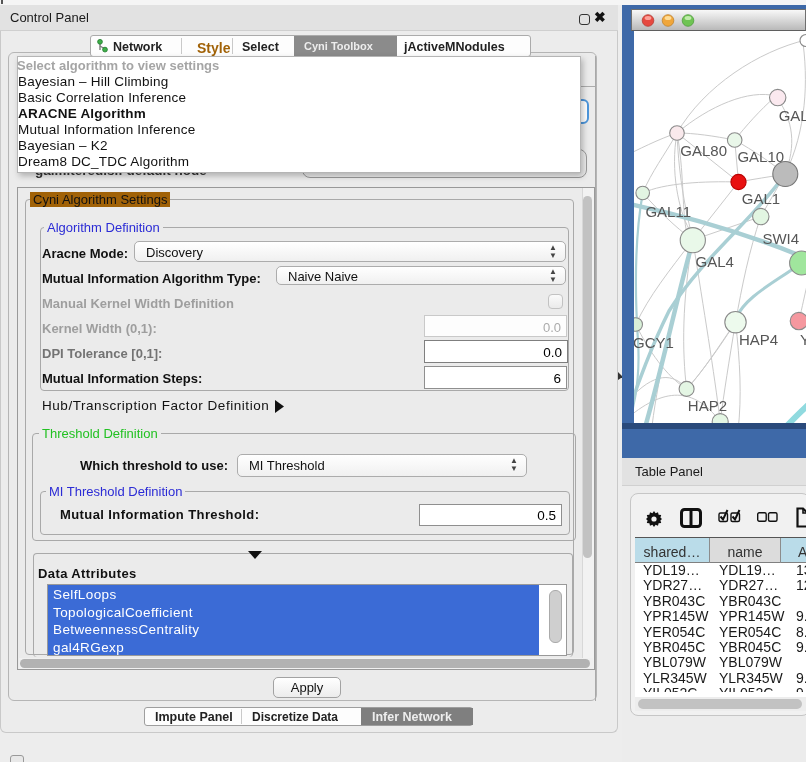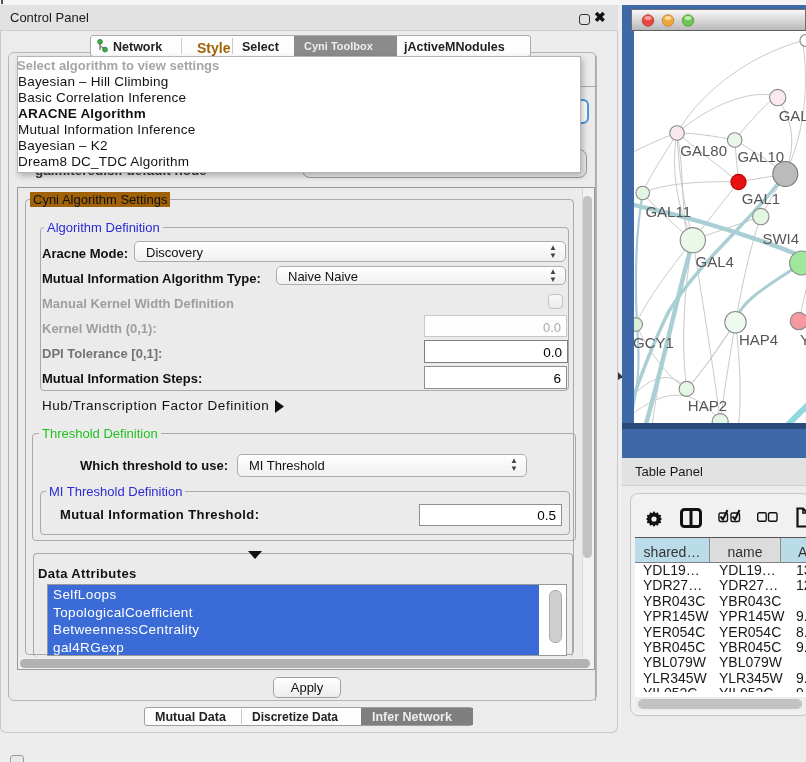--- a/index.html
+++ b/index.html
@@ -113,21 +113,21 @@
 <div class="abs bold" style="left:38px;top:566px;font-size:13px;letter-spacing:0.4px;color:#111;">Data Attributes</div>
 
 <div class="abs" style="left:47px;top:584px;width:520px;height:72px;background:#FFF;border:1px solid #999;"></div>
 <div class="abs" style="left:48px;top:585px;width:491px;height:70px;background:#3B6BD6;"></div>
 <div class="abs" style="left:53px;top:586px;font-size:13.5px;letter-spacing:0.4px;color:#FFF;line-height:17.5px;">SelfLoops<br>TopologicalCoefficient<br>BetweennessCentrality<br>gal4RGexp</div>
 <div class="abs" style="left:549px;top:590px;width:13px;height:53px;background:#CFCFCF;border:1px solid #AAA;border-radius:6px;"></div>
 
 <div class="abs" style="left:273px;top:677px;width:68px;height:21px;background:linear-gradient(#FFF,#ECECEC);border:1px solid #A2A2A2;border-radius:5px;text-align:center;font-size:13px;color:#111;line-height:19px;">Apply</div>
 
 <div class="abs" style="left:144px;top:707px;width:329px;height:19px;background:#FDFDFD;border:1px solid #9E9E9E;border-radius:3px;"></div>
-<div class="abs bold" style="left:155px;top:710px;font-size:12.5px;color:#222;">Mutual Data</div>
+<div class="abs bold" style="left:155px;top:710px;font-size:12.5px;color:#222;">Impute Panel</div>
 <div class="abs" style="left:241px;top:709px;width:1px;height:15px;background:#C9C9C9;"></div>
 <div class="abs bold" style="left:252px;top:710px;font-size:12px;color:#222;">Discretize Data</div>
 <div class="abs" style="left:361px;top:708px;width:112px;height:17px;background:#7F7F7F;"></div>
 <div class="abs bold" style="left:372px;top:710px;font-size:12.5px;color:#EDEDED;">Infer Network</div>
 
 <div class="abs" style="left:10px;top:755px;width:14px;height:12px;border:1.5px solid #999;border-radius:3px;background:#E8E8E8;"></div>
 
 <div class="abs" style="left:17px;top:56px;width:564px;height:117px;background:#FFF;border:1px solid #B5B5B5;box-shadow:2px 3px 6px rgba(0,0,0,0.25);"></div>
 <div class="abs" style="left:17px;top:58px;width:584px;text-align:left;font-size:13px;color:#A5A5A5;font-weight:bold;">Select algorithm to view settings</div>
 <div class="abs" style="left:18px;top:73.5px;font-size:13.5px;letter-spacing:0.2px;color:#111;line-height:16px;">Bayesian – Hill Climbing<br>Basic Correlation Inference<br><span class="bold">ARACNE Algorithm</span><br>Mutual Information Inference<br>Bayesian – K2<br>Dream8 DC_TDC Algorithm</div>

